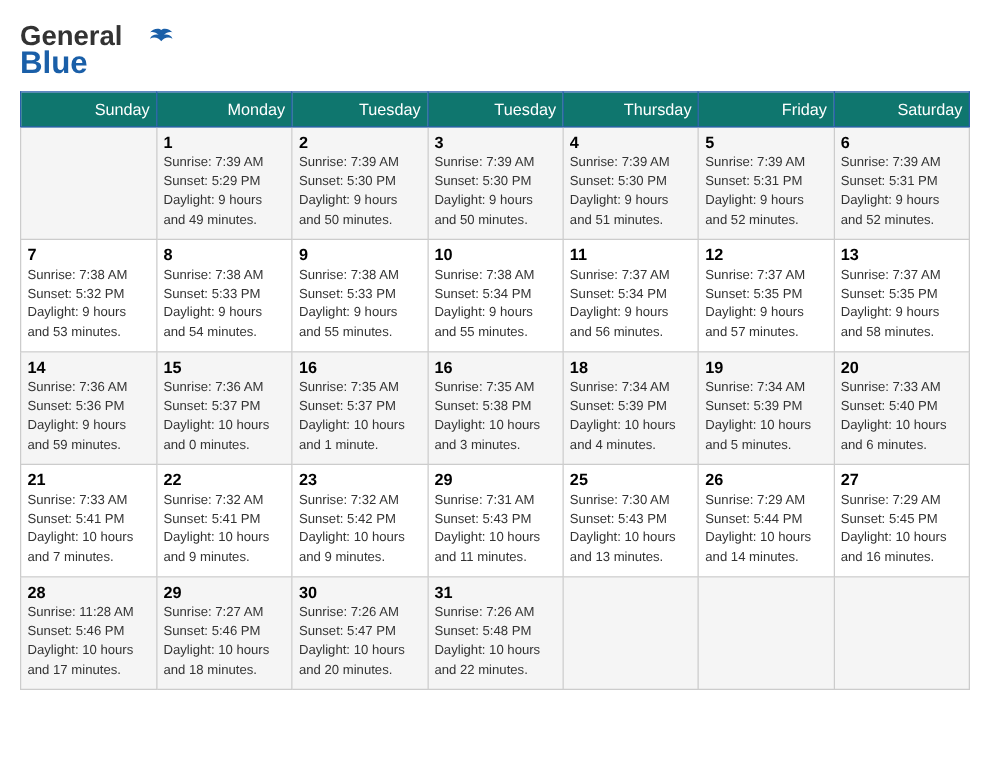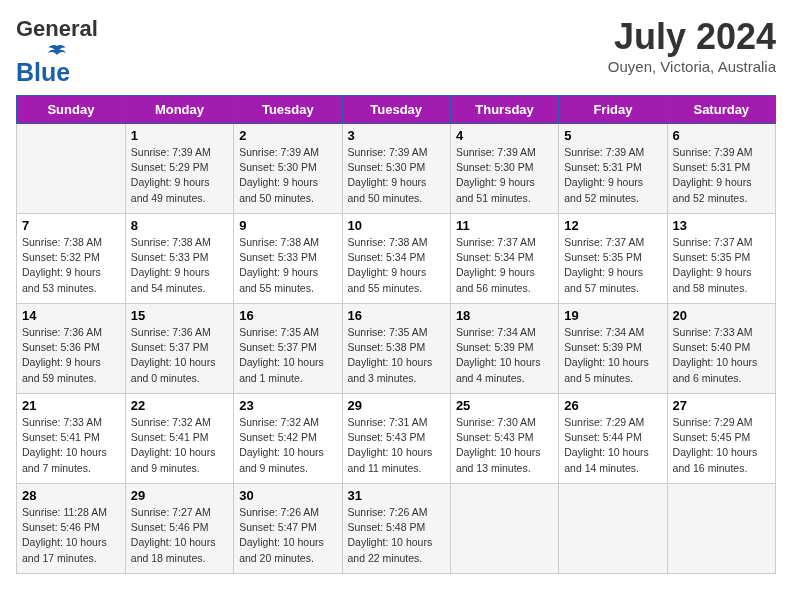--- a/index.html
+++ b/index.html
@@ -34,26 +34,26 @@
     .location {
       font-size: 15px;
       color: #555;
     }
     table {
       width: 100%;
       border-collapse: collapse;
       font-size: 11px;
     }
     thead tr th {
-      background-color: #a21caf;
+      background-color: #0f766e;
       color: #fff;
-      text-align: center;
+      text-align: right;
       padding: 6px 5px;
       font-size: 13px;
-      font-weight: bold;
+      font-weight: normal;
       border: 1px solid #2b5fad;
     }
     tbody tr td {
       border: 1px solid #ccc;
       vertical-align: top;
       padding: 4px 5px;
       min-height: 80px;
       height: 90px;
     }
     tbody tr:nth-child(odd) td {
@@ -75,31 +75,27 @@
     }
     .empty-cell {
       background-color: #f9f9f9;
     }
   </style>
 </head>
 <body>
 
 <div class="header">
   <div class="logo">
-    <div style="display:flex;align-items:center;gap:0;flex-direction:column;">
+    <div style="display:flex;align-items:flex-end;gap:20px;">
       <span class="logo-general" style="font-size:22px;font-weight:bold;color:#333;">General</span>
       <svg width="22" height="22" viewBox="0 0 22 22">
         <path d="M11 4 C13 2, 18 3, 20 6 C18 5, 15 6, 13 8 C15 7, 19 8, 20 11 C17 9, 13 10, 11 13 C9 10, 5 9, 2 11 C3 8, 7 7, 9 8 C7 6, 4 5, 2 6 C4 3, 9 2, 11 4Z" fill="#1a5fa8"></path>
       </svg>
     </div>
     <span class="logo-blue" style="font-size:25px;font-weight:bold;color:#1a5fa8;margin-top:-6px;">Blue</span>
-  </div>
-  <div class="title-block">
-    <div class="month-title">July 2024</div>
-    <div class="location">Ouyen, Victoria, Australia</div>
   </div>
 </div>
 
 <table>
   <thead>
     <tr>
       <th>Sunday</th>
       <th>Monday</th>
       <th>Tuesday</th>
       <th>Tuesday</th>

